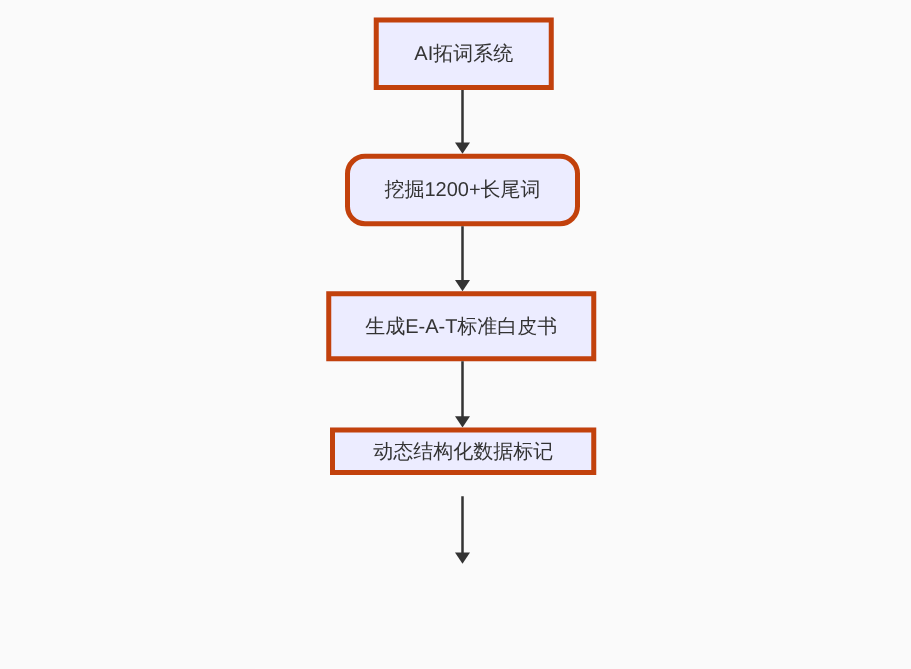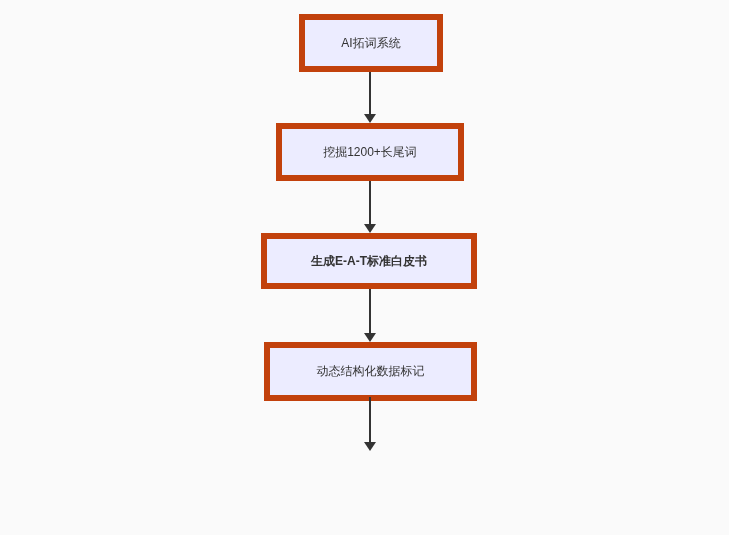--- a/index.html
+++ b/index.html
@@ -13,23 +13,23 @@
     position: relative;
     width: 729px;
     height: 535px;
     background: #fafafa;
     overflow: hidden;
   }
   .node {
     position: absolute;
     box-sizing: border-box;
     background: #ECECFF;
-    border: 6px solid #c2410c;
+    border: 4px solid #c2410c;
     color: #333333;
-    font-size: 12px;
+    font-size: 16px;
     display: flex;
     align-items: center;
     justify-content: center;
     text-align: center;
     white-space: nowrap;
   }
   .edge {
     position: absolute;
   }
   .edge-line {
@@ -42,23 +42,23 @@
     position: absolute;
     left: 364px;
     width: 0;
     height: 0;
     border-left: 6px solid transparent;
     border-right: 6px solid transparent;
     border-top: 9px solid #333333;
   }
   
   .n1 { left: 299px; top: 14px;  width: 144px; height: 58px; }
-  .n2 { left: 276px; top: 123px; width: 188px; height: 58px; }
-  .n3 { left: 261px; top: 233px; width: 216px; height: 56px; font-weight: bold; }
-  .n4 { left: 264px; top: 342px; width: 213px; height: 59px; }
+  .n2 { left: 276px; top: 123px; width: 188px; height: 58px; border-radius: 16px; }
+  .n3 { left: 261px; top: 233px; width: 216px; height: 56px; }
+  .n4 { left: 264px; top: 342px; width: 213px; height: 38px; }
   .n5 { left: 254px; top: 451px; width: 235px; height: 53px; }
   
   .e1 .edge-line { top: 72px;  height: 43px; }
   .e1 .edge-head { top: 114px; }
   .e2 .edge-line { top: 181px; height: 44px; }
   .e2 .edge-head { top: 224px; }
   .e3 .edge-line { top: 289px; height: 45px; }
   .e3 .edge-head { top: 333px; }
   .e4 .edge-line { top: 397px; height: 46px; }
   .e4 .edge-head { top: 442px; }

